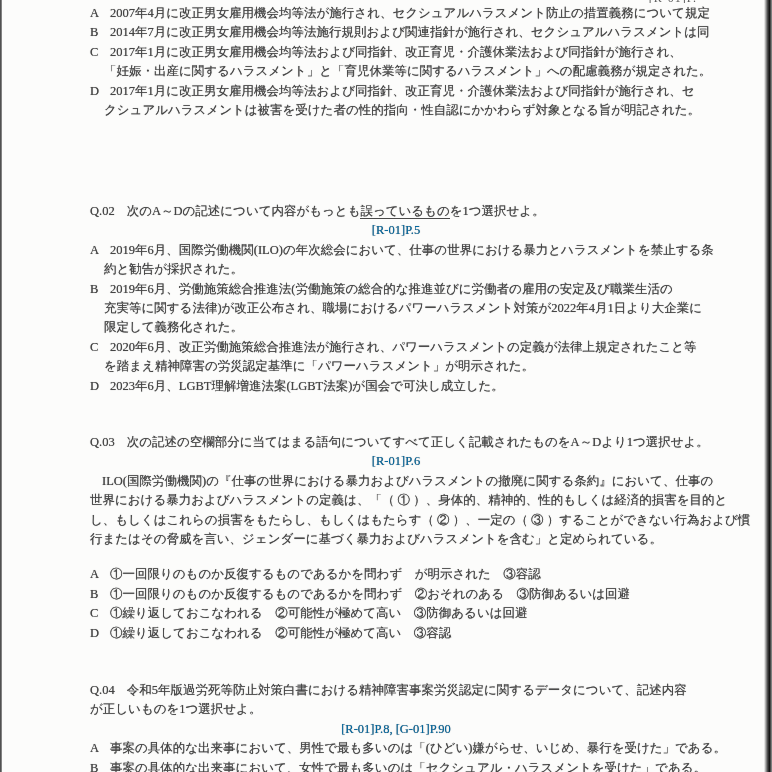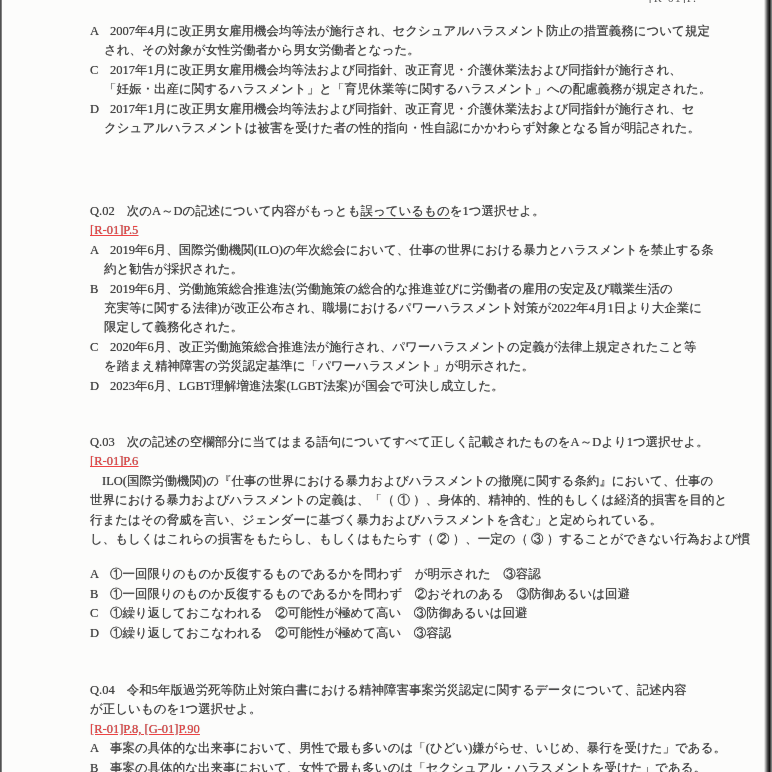--- a/index.html
+++ b/index.html
@@ -50,47 +50,46 @@
     right: 28px;
     font-size: 12.5px;
     line-height: 19.4px;
     text-shadow: 0 0 0.7px rgba(80,80,80,0.85);
   }
   .line { white-space: nowrap; }
   .cont { padding-left: 14px; }
   .letter { display: inline-block; width: 20px; }
   .qnum { margin-right: 12px; }
   .ref {
-    text-align: left;
+    text-align: center;
     padding-right: 42px;
-    color: #ef4444;
-    text-decoration: underline;
+    color: #0369a1;
   }
   .u { border-bottom: 1px solid #4a4a4a; }
   .indent1 { padding-left: 12px; }
-  .q01 { top: 22px; }
+  .q01 { top: 4px; }
   .q02 { top: 202px; }
   .q03 { top: 433px; }
   .q03-opts { margin-top: 16px; }
   .q04 { top: 681px; }
 </style>
 </head>
 <body>
 
 <div class="page">
   <div class="edge-left"></div>
   <div class="edge-right"></div>
 
   <div class="clip-top">
     <span>[R-01]P.</span>
   </div>
 
   <section class="block q01">
     <div class="line"><span class="letter">A</span><span>2007年4月に改正男女雇用機会均等法が施行され、セクシュアルハラスメント防止の措置義務について規定</span></div>
-    <div class="line cont">され、その対象が女性労働者から男女労働者となった。</div>
+    <div class="line"><span class="letter">B</span><span>2014年7月に改正男女雇用機会均等法施行規則および関連指針が施行され、セクシュアルハラスメントは同</span></div>
     <div class="line"><span class="letter">C</span><span>2017年1月に改正男女雇用機会均等法および同指針、改正育児・介護休業法および同指針が施行され、</span></div>
     <div class="line cont">「妊娠・出産に関するハラスメント」と「育児休業等に関するハラスメント」への配慮義務が規定された。</div>
     <div class="line"><span class="letter">D</span><span>2017年1月に改正男女雇用機会均等法および同指針、改正育児・介護休業法および同指針が施行され、セ</span></div>
     <div class="line cont">クシュアルハラスメントは被害を受けた者の性的指向・性自認にかかわらず対象となる旨が明記された。</div>
   </section>
 
   <section class="block q02">
     <div class="line">
       <span class="qnum">Q.02</span><span>次のA～Dの記述について内容がもっとも</span><span class="u">誤っているもの</span><span>を1つ選択せよ。</span>
     </div>
@@ -105,22 +104,22 @@
     <div class="line"><span class="letter">D</span><span>2023年6月、LGBT理解増進法案(LGBT法案)が国会で可決し成立した。</span></div>
   </section>
 
   <section class="block q03">
     <div class="line">
       <span class="qnum">Q.03</span><span>次の記述の空欄部分に当てはまる語句についてすべて正しく記載されたものをA～Dより1つ選択せよ。</span>
     </div>
     <div class="line ref">[R-01]P.6</div>
     <div class="line indent1">ILO(国際労働機関)の『仕事の世界における暴力およびハラスメントの撤廃に関する条約』において、仕事の</div>
     <div class="line">世界における暴力およびハラスメントの定義は、「（ ① ）、身体的、精神的、性的もしくは経済的損害を目的と</div>
+    <div class="line">し、もしくはこれらの損害をもたらし、もしくはもたらす（ ② ）、一定の（ ③ ）することができない行為および慣</div>
     <div class="line">行またはその脅威を言い、ジェンダーに基づく暴力およびハラスメントを含む」と定められている。</div>
-    <div class="line">し、もしくはこれらの損害をもたらし、もしくはもたらす（ ② ）、一定の（ ③ ）することができない行為および慣</div>
     <div class="q03-opts">
       <div class="line"><span class="letter">A</span><span>①一回限りのものか反復するものであるかを問わず　が明示された　③容認</span></div>
       <div class="line"><span class="letter">B</span><span>①一回限りのものか反復するものであるかを問わず　②おそれのある　③防御あるいは回避</span></div>
       <div class="line"><span class="letter">C</span><span>①繰り返しておこなわれる　②可能性が極めて高い　③防御あるいは回避</span></div>
       <div class="line"><span class="letter">D</span><span>①繰り返しておこなわれる　②可能性が極めて高い　③容認</span></div>
     </div>
   </section>
 
   <section class="block q04">
     <div class="line">

